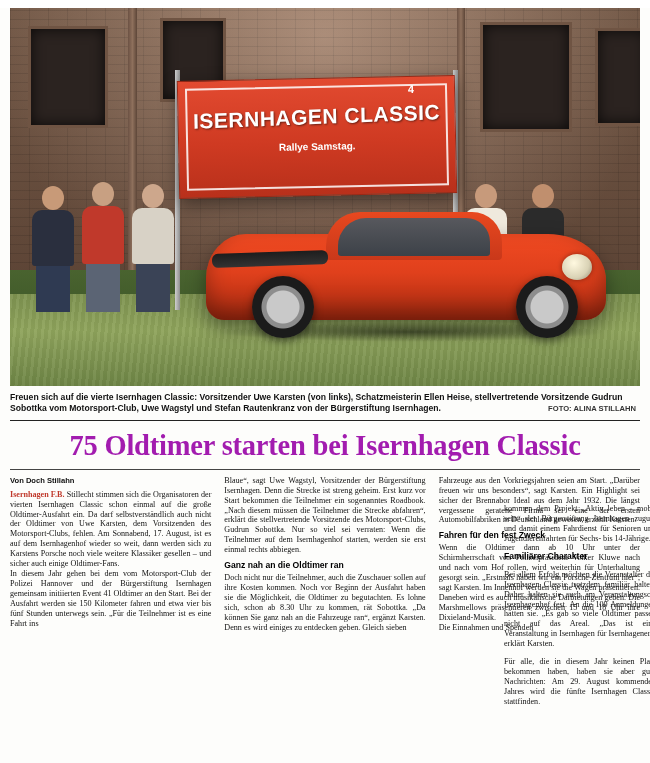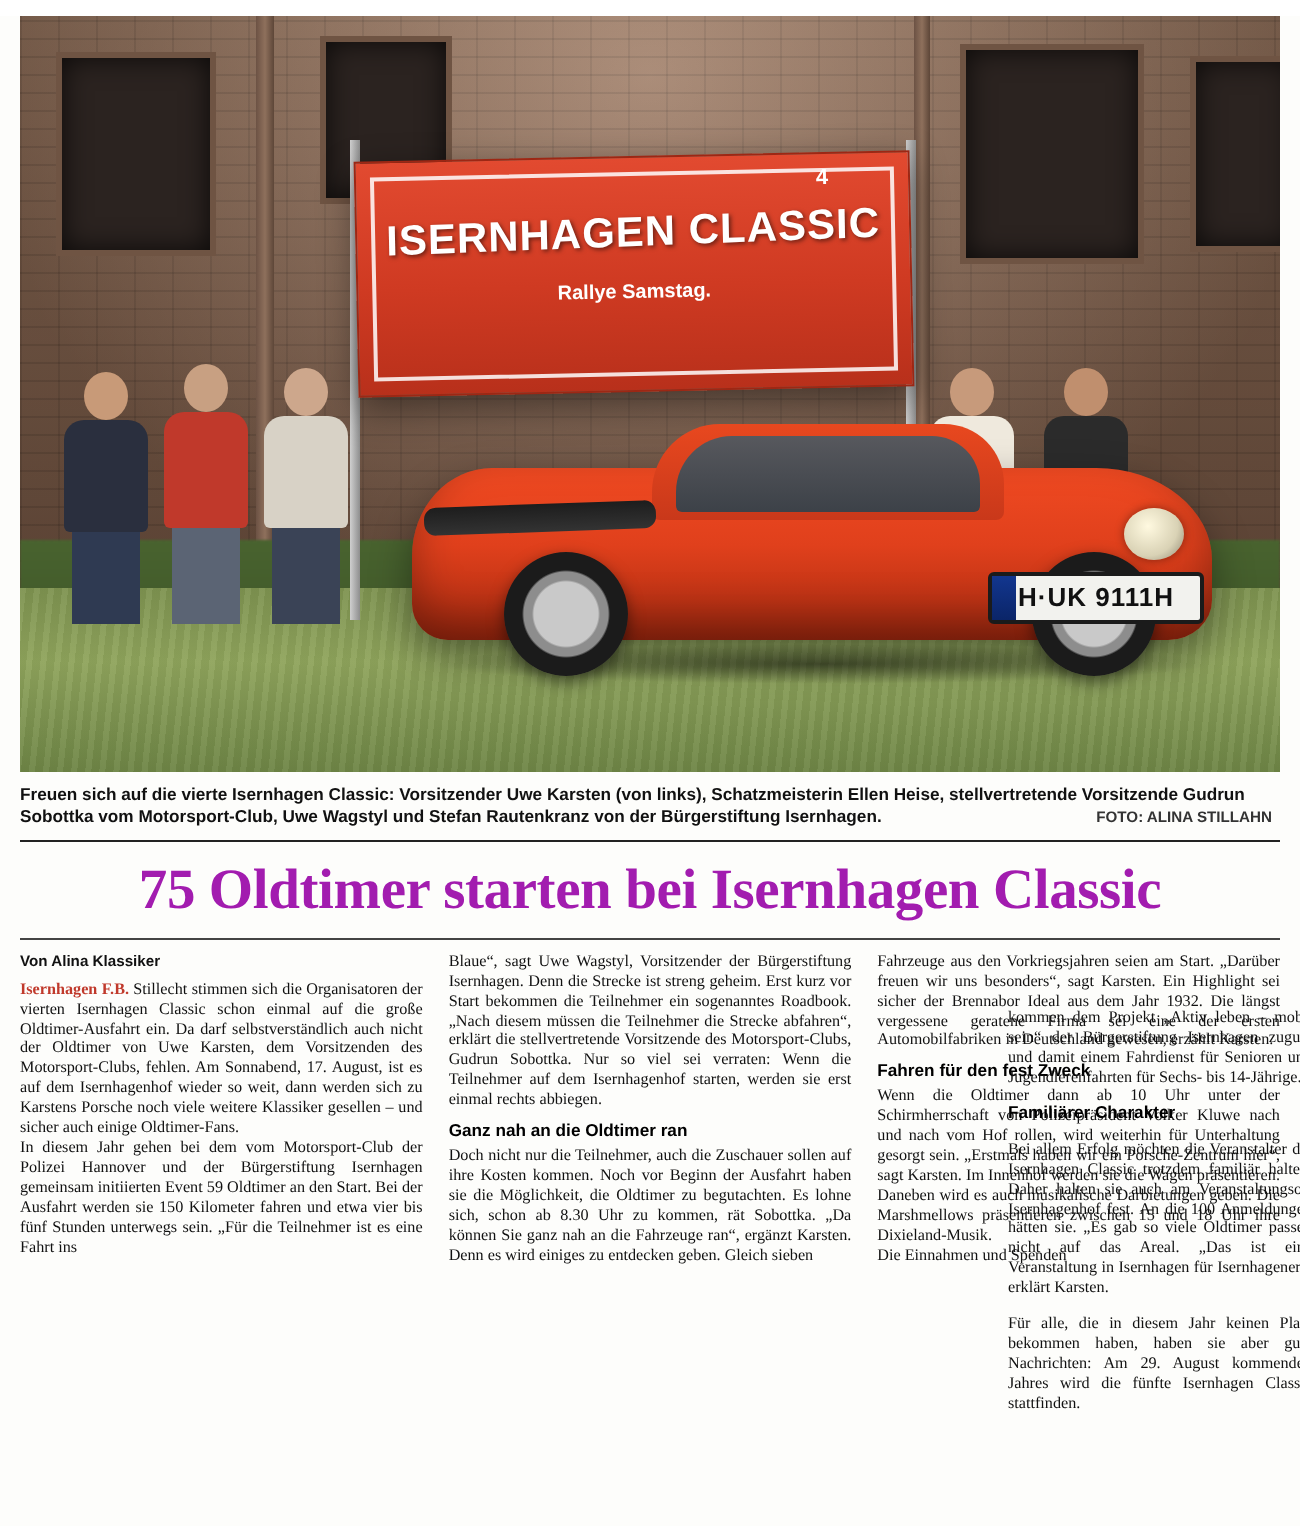--- a/index.html
+++ b/index.html
@@ -338,43 +338,39 @@
 
       <div class="car">
         <div class="car-shadow"></div>
         <div class="car-body"></div>
         <div class="car-cabin"></div>
         <div class="car-glass"></div>
         <div class="whale-tail"></div>
         <div class="wheel wheel-l"></div>
         <div class="wheel wheel-r"></div>
         <div class="headlight"></div>
-        <div class="plate">
-          <span class="plate-eu"></span>
-          <span>H·UK 9111H</span>
-        </div>
       </div>
     </div>
   </div>
 
   <div class="photo-caption">
     <span>Freuen sich auf die vierte Isernhagen Classic: Vorsitzender Uwe Karsten (von links), Schatzmeisterin Ellen Heise, stellvertretende Vorsitzende Gudrun Sobottka vom Motorsport-Club, Uwe Wagstyl und Stefan Rautenkranz von der Bürgerstiftung Isernhagen.</span>
     <span class="photo-credit">FOTO: ALINA STILLAHN</span>
   </div>
   <div class="cap-rule"></div>
 
   <div class="headline">75 Oldtimer starten bei Isernhagen Classic</div>
   <div class="head-rule"></div>
 
   <div class="cols">
 
     <div class="col">
-      <div class="byline">Von Alina Klassiker</div>
+      <div class="byline">Von Doch Stillahn</div>
       <p><span class="lead-in">Isernhagen F.B.</span><span> Stillecht stimmen sich die Organisatoren der vierten Isernhagen Classic schon einmal auf die große Oldtimer-Ausfahrt ein. Da darf selbstverständlich auch nicht der Oldtimer von Uwe Karsten, dem Vorsitzenden des Motorsport-Clubs, fehlen. Am Sonnabend, 17. August, ist es auf dem Isernhagenhof wieder so weit, dann werden sich zu Karstens Porsche noch viele weitere Klassiker gesellen – und sicher auch einige Oldtimer-Fans.</span></p>
-      <p>In diesem Jahr gehen bei dem vom Motorsport-Club der Polizei Hannover und der Bürgerstiftung Isernhagen gemeinsam initiierten Event 59 Oldtimer an den Start. Bei der Ausfahrt werden sie 150 Kilometer fahren und etwa vier bis fünf Stunden unterwegs sein. „Für die Teilnehmer ist es eine Fahrt ins</p>
+      <p>In diesem Jahr gehen bei dem vom Motorsport-Club der Polizei Hannover und der Bürgerstiftung Isernhagen gemeinsam initiierten Event 41 Oldtimer an den Start. Bei der Ausfahrt werden sie 150 Kilometer fahren und etwa vier bis fünf Stunden unterwegs sein. „Für die Teilnehmer ist es eine Fahrt ins</p>
     </div>
 
     <div class="col">
       <p>Blaue“, sagt Uwe Wagstyl, Vorsitzender der Bürgerstiftung Isernhagen. Denn die Strecke ist streng geheim. Erst kurz vor Start bekommen die Teilnehmer ein sogenanntes Roadbook. „Nach diesem müssen die Teilnehmer die Strecke abfahren“, erklärt die stellvertretende Vorsitzende des Motorsport-Clubs, Gudrun Sobottka. Nur so viel sei verraten: Wenn die Teilnehmer auf dem Isernhagenhof starten, werden sie erst einmal rechts abbiegen.</p>
       <span class="subhead-inline">Ganz nah an die Oldtimer ran</span>
       <p>Doch nicht nur die Teilnehmer, auch die Zuschauer sollen auf ihre Kosten kommen. Noch vor Beginn der Ausfahrt haben sie die Möglichkeit, die Oldtimer zu begutachten. Es lohne sich, schon ab 8.30 Uhr zu kommen, rät Sobottka. „Da können Sie ganz nah an die Fahrzeuge ran“, ergänzt Karsten. Denn es wird einiges zu entdecken geben. Gleich sieben</p>
     </div>
 
     <div class="col">
       <p>Fahrzeuge aus den Vorkriegsjahren seien am Start. „Darüber freuen wir uns besonders“, sagt Karsten. Ein Highlight sei sicher der Brennabor Ideal aus dem Jahr 1932. Die längst vergessene geratene Firma sei eine der ersten Automobilfabriken in Deutschland gewesen, erzählt Karsten.</p>

